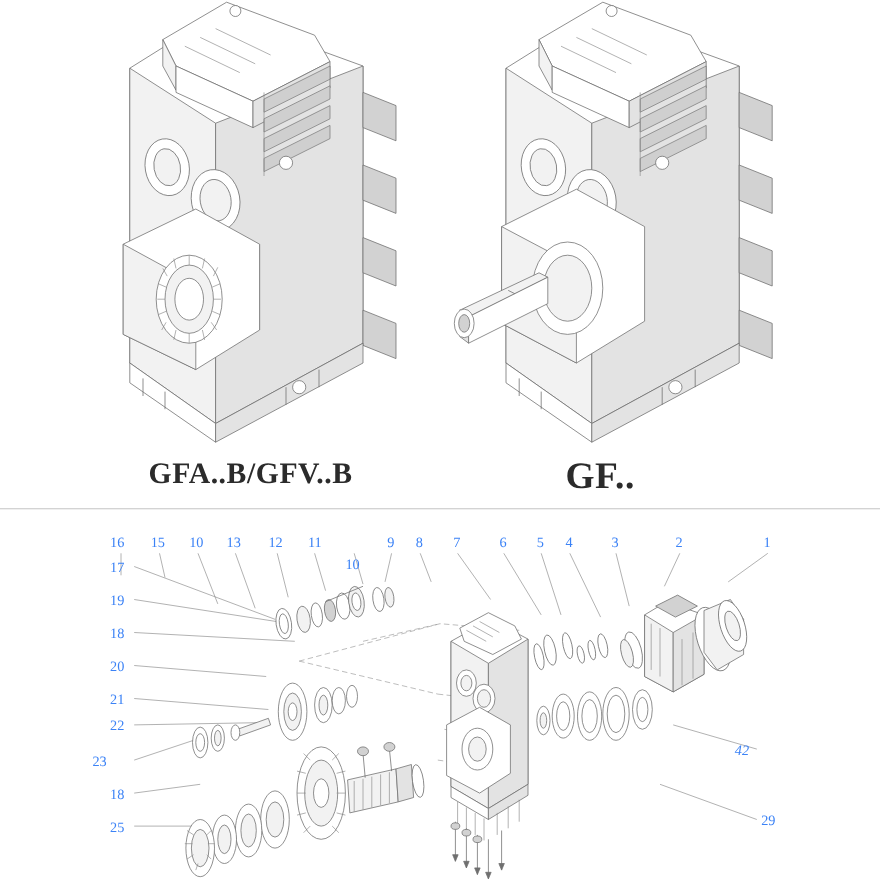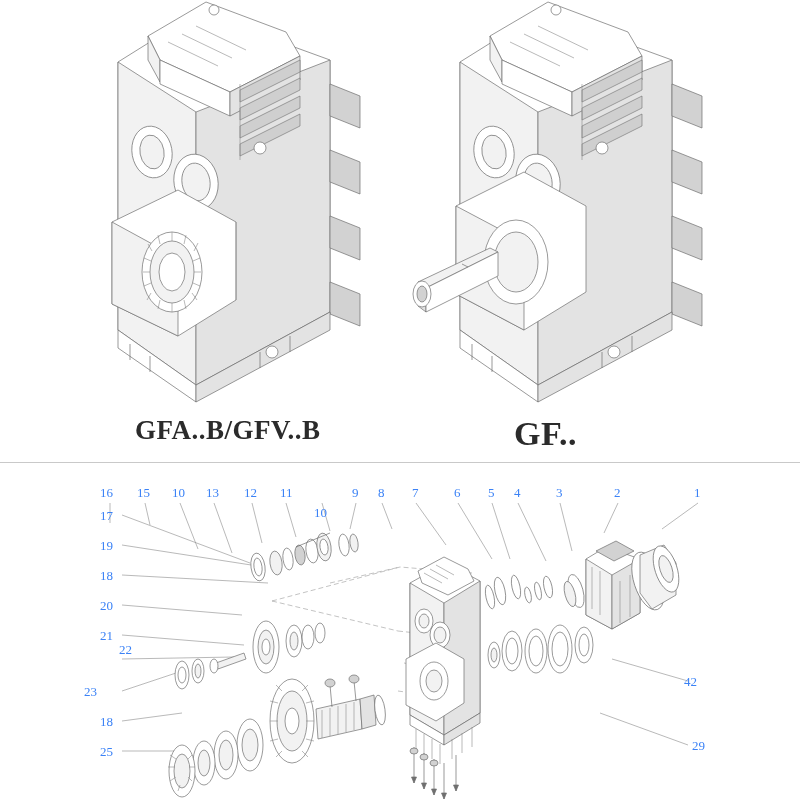--- a/index.html
+++ b/index.html
@@ -461,21 +461,21 @@
     <div class="callout-num" style="left:514px; top:22px;">4</div>
     <div class="callout-num" style="left:556px; top:22px;">3</div>
     <div class="callout-num" style="left:614px; top:22px;">2</div>
     <div class="callout-num" style="left:694px; top:22px;">1</div>
 
     <div class="callout-num" style="left:100px; top:45px;">17</div>
     <div class="callout-num" style="left:100px; top:75px;">19</div>
     <div class="callout-num" style="left:100px; top:105px;">18</div>
     <div class="callout-num" style="left:100px; top:135px;">20</div>
     <div class="callout-num" style="left:100px; top:165px;">21</div>
-    <div class="callout-num" style="left:100px; top:179px;margin-left:19px;">22</div>
+    <div class="callout-num" style="left:100px; top:189px;">22</div>
     <div class="callout-num" style="left:84px; top:221px;">23</div>
     <div class="callout-num" style="left:100px; top:251px;">18</div>
     <div class="callout-num" style="left:100px; top:281px;text-align:right;">25</div>
 
-    <div class="callout-num" style="left:684px; top:211px;">42</div>
+    <div class="callout-num" style="left:668px; top:211px;font-style:italic;">42</div>
     <div class="callout-num" style="left:692px; top:275px;">29</div>
   </div>
 </div>
 
 </body></html>

